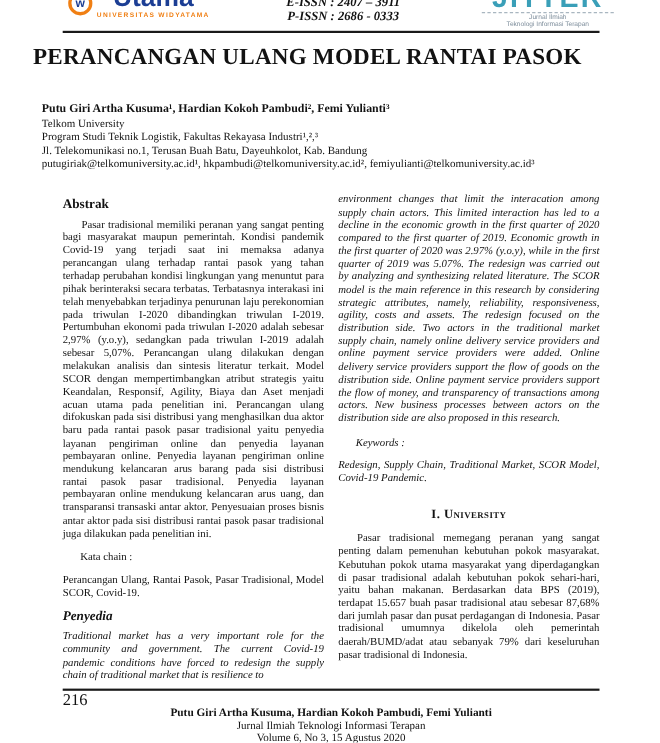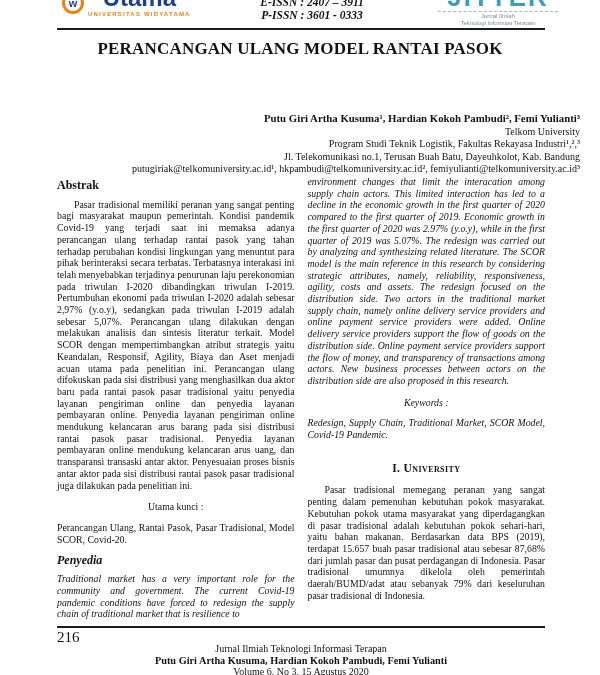--- a/index.html
+++ b/index.html
@@ -34,32 +34,32 @@
 
   .logo-right{position:absolute;right:42px;top:-16px;width:120px;text-align:center;}
   .jitter-word{font-family:"Liberation Sans",sans-serif;font-weight:bold;font-size:26px;
                color:var(--jitter-teal);line-height:1;letter-spacing:2px;}
   .jitter-cap{font-family:"Liberation Sans",sans-serif;font-size:6px;color:#7d8d9b;line-height:7px;}
   .jitter-cap-first{border-top:1px dashed #a9b6c0;padding-top:1px;margin-top:1px;}
 
   .rule-top{position:absolute;left:57px;right:55px;top:28px;border-top:2px solid #1a1a1a;}
 
   
-  .title{position:absolute;top:38px;left:30px;right:30px;text-align:center;
-         font-weight:bold;font-size:17px;line-height:1.28;letter-spacing:.2px;}
-  .authors{position:absolute;top:93px;left:38px;right:20px;text-align:right;font-size:10px;line-height:12.6px;margin-top:19px;}
+  .title{position:absolute;top:38px;left:30px;right:30px;text-align:left;
+         font-weight:bold;font-size:21px;line-height:1.28;letter-spacing:.2px;}
+  .authors{position:absolute;top:93px;left:38px;right:20px;text-align:left;font-size:10px;line-height:12.6px;}
   .authors .names{font-weight:bold;font-size:10.8px;margin-bottom:1px;}
 
   
   .columns{position:absolute;top:176px;left:57px;right:55px;display:flex;gap:13px;}
   .col{flex:1 1 0;min-width:0;font-size:9.8px;line-height:11.7px;text-align:justify;}
   .h-abstrak{font-size:12px;font-weight:bold;margin:4px 0 7px;text-align:left;}
   .h-abstract{font-size:12px;font-weight:bold;font-style:italic;margin:10px 0 6px;text-align:left;}
   .p-indent{text-indent:17px;}
-  .kata-label{margin:10px 0 9px;text-align:center;}
+  .kata-label{margin:10px 16px 9px;text-align:left;}
   .italic{font-style:italic;}
   .kw-en{margin-top:9px;}
   .section-heading{text-align:center;font-weight:bold;font-size:11.5px;
                    font-variant:small-caps;letter-spacing:.4px;margin:22px 0 10px;}
 
   
   .footer{position:absolute;left:57px;right:55px;top:626px;}
   .rule-bottom{border-top:2px solid #1a1a1a;}
   .page-num{text-align:left;font-size:15px;line-height:12px;margin-top:3px;}
   .footer-line{text-align:center;font-size:10px;line-height:11.5px;}
@@ -73,21 +73,21 @@
   <div class="logo-left">
     <span class="swirl">w</span>
     <span class="logo-left-text">
       <span class="utama-word">Utama</span>
       <span class="utama-sub">UNIVERSITAS WIDYATAMA</span>
     </span>
   </div>
 
   <div class="issn">
     <div>E-ISSN : 2407 – 3911</div>
-    <div>P-ISSN : 3601 - 0333</div>
+    <div>P-ISSN : 2686 - 0333</div>
   </div>
 
   <div class="logo-right">
     <div class="jitter-word">JITTER</div>
     <div class="jitter-cap jitter-cap-first">Jurnal Ilmiah</div>
     <div class="jitter-cap">Teknologi Informasi Terapan</div>
   </div>
 
   <div class="rule-top"></div>
 
@@ -101,37 +101,37 @@
     <div>Program Studi Teknik Logistik, Fakultas Rekayasa Industri¹,²,³</div>
     <div>Jl. Telekomunikasi no.1, Terusan Buah Batu, Dayeuhkolot, Kab. Bandung</div>
     <div>putugiriak@telkomuniversity.ac.id¹, hkpambudi@telkomuniversity.ac.id², femiyulianti@telkomuniversity.ac.id³</div>
   </div>
 
   <div class="columns">
 
     <div class="col">
       <h2 class="h-abstrak">Abstrak</h2>
       <p class="p-indent">Pasar tradisional memiliki peranan yang sangat penting bagi masyarakat maupun pemerintah. Kondisi pandemik Covid-19 yang terjadi saat ini memaksa adanya perancangan ulang terhadap rantai pasok yang tahan terhadap perubahan kondisi lingkungan yang menuntut para pihak berinteraksi secara terbatas. Terbatasnya interakasi ini telah menyebabkan terjadinya penurunan laju perekonomian pada triwulan I-2020 dibandingkan triwulan I-2019. Pertumbuhan ekonomi pada triwulan I-2020 adalah sebesar 2,97% (y.o.y), sedangkan pada triwulan I-2019 adalah sebesar 5,07%. Perancangan ulang dilakukan dengan melakukan analisis dan sintesis literatur terkait. Model SCOR dengan mempertimbangkan atribut strategis yaitu Keandalan, Responsif, Agility, Biaya dan Aset menjadi acuan utama pada penelitian ini. Perancangan ulang difokuskan pada sisi distribusi yang menghasilkan dua aktor baru pada rantai pasok pasar tradisional yaitu penyedia layanan pengiriman online dan penyedia layanan pembayaran online. Penyedia layanan pengiriman online mendukung kelancaran arus barang pada sisi distribusi rantai pasok pasar tradisional. Penyedia layanan pembayaran online mendukung kelancaran arus uang, dan transparansi transaski antar aktor. Penyesuaian proses bisnis antar aktor pada sisi distribusi rantai pasok pasar tradisional juga dilakukan pada penelitian ini.</p>
-      <p class="kata-label">Utama kunci :</p>
-      <p>Perancangan Ulang, Rantai Pasok, Pasar Tradisional, Model SCOR, Covid-20.</p>
+      <p class="kata-label">Kata chain :</p>
+      <p>Perancangan Ulang, Rantai Pasok, Pasar Tradisional, Model SCOR, Covid-19.</p>
       <h2 class="h-abstract">Penyedia</h2>
       <p class="italic">Traditional market has a very important role for the community and government. The current Covid-19 pandemic conditions have forced to redesign the supply chain of traditional market that is resilience to</p>
     </div>
 
     <div class="col">
       <p class="italic">environment changes that limit the interacation among supply chain actors. This limited interaction has led to a decline in the economic growth in the first quarter of 2020 compared to the first quarter of 2019. Economic growth in the first quarter of 2020 was 2.97% (y.o.y), while in the first quarter of 2019 was 5.07%. The redesign was carried out by analyzing and synthesizing related literature. The SCOR model is the main reference in this research by considering strategic attributes, namely, reliability, responsiveness, agility, costs and assets. The redesign focused on the distribution side. Two actors in the traditional market supply chain, namely online delivery service providers and online payment service providers were added. Online delivery service providers support the flow of goods on the distribution side. Online payment service providers support the flow of money, and transparency of transactions among actors. New business processes between actors on the distribution side are also proposed in this research.</p>
       <p class="kata-label italic">Keywords :</p>
       <p class="italic kw-en">Redesign, Supply Chain, Traditional Market, SCOR Model, Covid-19 Pandemic.</p>
       <h3 class="section-heading">I. University</h3>
       <p class="p-indent">Pasar tradisional memegang peranan yang sangat penting dalam pemenuhan kebutuhan pokok masyarakat. Kebutuhan pokok utama masyarakat yang diperdagangkan di pasar tradisional adalah kebutuhan pokok sehari-hari, yaitu bahan makanan. Berdasarkan data BPS (2019), terdapat 15.657 buah pasar tradisional atau sebesar 87,68% dari jumlah pasar dan pusat perdagangan di Indonesia. Pasar tradisional umumnya dikelola oleh pemerintah daerah/BUMD/adat atau sebanyak 79% dari keseluruhan pasar tradisional di Indonesia.</p>
     </div>
 
   </div>
 
   <div class="footer">
     <div class="rule-bottom"></div>
     <div class="page-num">216</div>
+    <div class="footer-line footer-authors">Putu Giri Artha Kusuma, Hardian Kokoh Pambudi, Femi Yulianti</div>
     <div class="footer-line">Jurnal Ilmiah Teknologi Informasi Terapan</div>
-    <div class="footer-line footer-authors">Putu Giri Artha Kusuma, Hardian Kokoh Pambudi, Femi Yulianti</div>
     <div class="footer-line">Volume 6, No 3, 15 Agustus 2020</div>
   </div>
 
 </div>
 
 </body></html>

